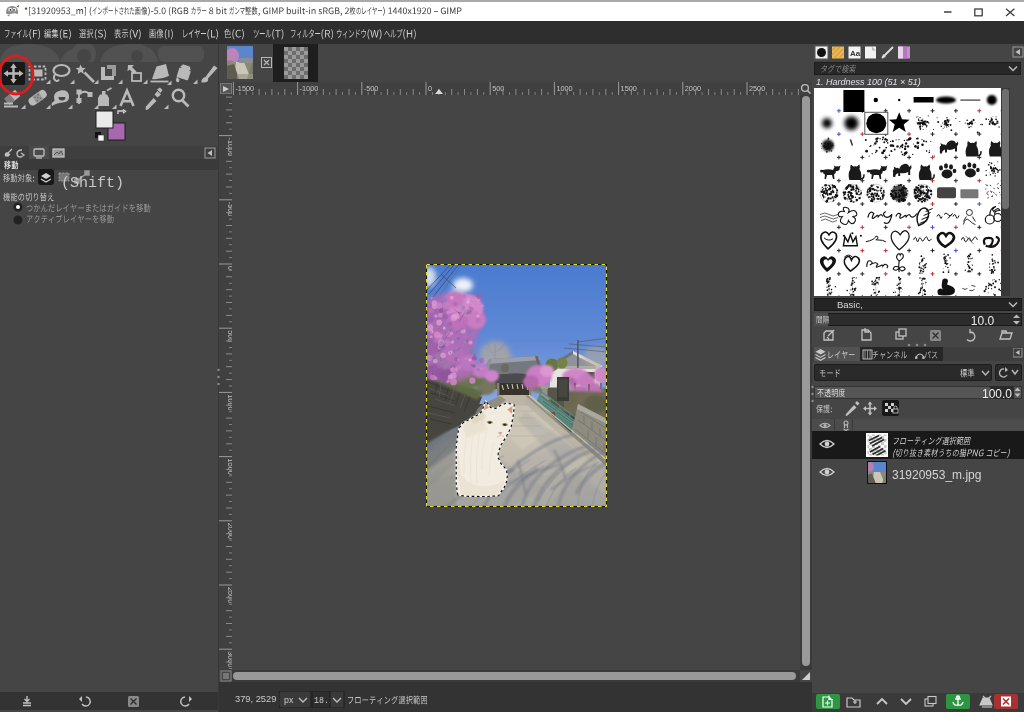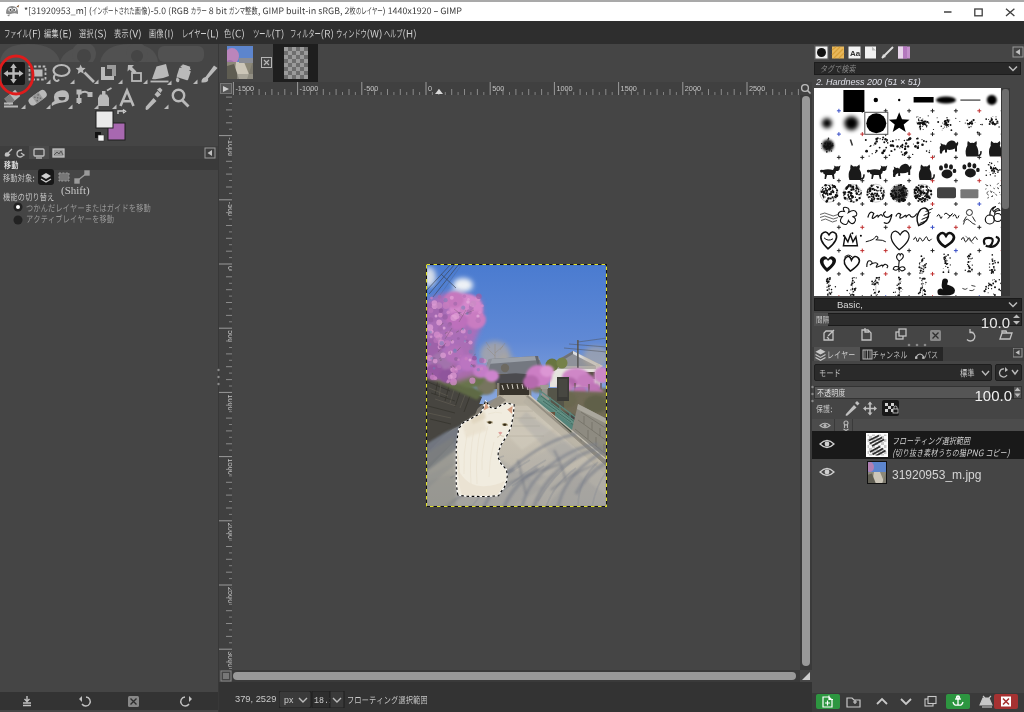--- a/index.html
+++ b/index.html
@@ -190,21 +190,21 @@
 <rect x="21" y="4" width="10" height="8" fill="#777" stroke="#999" stroke-dasharray="2 1.4"></rect>
 <g stroke="#9a9a9a" stroke-width="1.4">
       <path d="M39 12 L49 4"></path>
       <rect x="37" y="10" width="4" height="4" fill="#9a9a9a"></rect>
       <rect x="47" y="2" width="4" height="4" fill="#9a9a9a"></rect>
     </g>
 </svg>
 <svg style="position:absolute;left:3px;top:191px" width="54" height="13" viewBox="0 0 54 13">
     <path transform="translate(0,9.5)" d="M1.3 -7.8V-5.8H0.4V-5.1H1.2C1 -3.9 0.6 -2.4 0.2 -1.6C0.3 -1.5 0.4 -1.2 0.5 -1C0.8 -1.6 1.1 -2.6 1.3 -3.6V0.7H1.8V-3.9C2 -3.5 2.2 -2.9 2.3 -2.6L2.5 -3V-2.5H3C2.9 -1.4 2.7 -0.3 2.1 0.3C2.2 0.4 2.3 0.6 2.4 0.7C2.9 0.2 3.2 -0.5 3.4 -1.3C3.7 -1.1 4 -0.8 4.1 -0.5L4.4 -1C4.2 -1.3 3.8 -1.7 3.4 -1.9L3.5 -2.5H4.6C4.7 -1.8 4.8 -1.2 5 -0.7C4.6 -0.3 4.1 0 3.6 0.3C3.7 0.4 3.9 0.6 3.9 0.7C4.4 0.5 4.8 0.2 5.2 -0.2C5.4 0.4 5.8 0.8 6.2 0.8C6.7 0.8 6.9 0.4 6.9 -0.6C6.8 -0.7 6.7 -0.8 6.6 -0.9C6.5 -0.1 6.5 0.1 6.3 0.1C6 0.1 5.7 -0.1 5.5 -0.6C5.9 -1.1 6.2 -1.6 6.4 -2.1L5.9 -2.3C5.8 -1.9 5.6 -1.5 5.3 -1.2C5.2 -1.6 5.2 -2 5.1 -2.5H6.8V-3.1H6.3L6.4 -3.3C6.2 -3.5 5.9 -3.7 5.6 -3.9L5.4 -3.6C5.6 -3.5 5.8 -3.2 6 -3.1H5C4.9 -4.4 4.8 -6 4.8 -7.8H4.3C4.3 -6 4.4 -4.4 4.5 -3.1H2.5L2.5 -3.1C2.4 -3.4 1.9 -4.4 1.8 -4.7V-5.1H2.5V-5.8H1.8V-7.8ZM6.3 -6.8C6.1 -6.5 6 -6.1 5.8 -5.7C5.7 -5.8 5.6 -6 5.5 -6.1C5.7 -6.5 5.9 -7 6.1 -7.5L5.7 -7.7C5.6 -7.3 5.4 -6.8 5.2 -6.4L5 -6.6L4.8 -6.2C5.1 -5.9 5.4 -5.5 5.6 -5.2C5.4 -4.9 5.3 -4.7 5.2 -4.4L4.9 -4.4L5 -3.9L6.5 -4.1C6.5 -3.9 6.6 -3.8 6.6 -3.7L6.9 -3.9C6.9 -4.2 6.7 -4.8 6.5 -5.2L6.2 -5.1C6.2 -4.9 6.3 -4.7 6.4 -4.5L5.6 -4.5C6 -5.1 6.3 -5.9 6.6 -6.5ZM3.8 -6.8C3.7 -6.5 3.6 -6.1 3.4 -5.7C3.3 -5.8 3.2 -6 3.1 -6.1C3.3 -6.5 3.5 -7 3.7 -7.5L3.2 -7.7C3.1 -7.3 3 -6.8 2.8 -6.4L2.6 -6.6L2.4 -6.2C2.7 -5.9 3 -5.5 3.2 -5.2C3 -4.9 2.8 -4.6 2.7 -4.3L2.4 -4.3L2.5 -3.8L4 -3.9L4 -3.6L4.4 -3.8C4.3 -4.2 4.2 -4.7 4 -5.2L3.6 -5C3.7 -4.8 3.8 -4.6 3.8 -4.4L3.1 -4.4C3.5 -5 3.9 -5.8 4.2 -6.5Z M9.7 -6.9C9.9 -6.6 10.1 -6.3 10.2 -6L8.7 -5.9C9 -6.4 9.2 -7.1 9.4 -7.6L8.8 -7.8C8.7 -7.2 8.4 -6.5 8.2 -5.9L7.6 -5.8L7.7 -5.2C8.4 -5.2 9.5 -5.3 10.5 -5.4C10.5 -5.2 10.6 -5 10.6 -4.8L11.1 -5.1C11 -5.7 10.6 -6.5 10.2 -7.2ZM10.1 -3.9V-3.1H8.6V-3.9ZM8.1 -4.5V0.7H8.6V-1.2H10.1V-0.1C10.1 0 10.1 0.1 10 0.1C9.9 0.1 9.6 0.1 9.2 0.1C9.3 0.3 9.4 0.5 9.4 0.7C9.9 0.7 10.2 0.7 10.4 0.6C10.6 0.5 10.6 0.3 10.6 -0.1V-4.5ZM8.6 -2.6H10.1V-1.7H8.6ZM13.5 -7.1C13.1 -6.8 12.4 -6.5 11.8 -6.2V-7.8H11.3V-4.7C11.3 -3.9 11.5 -3.7 12.2 -3.7C12.3 -3.7 13.2 -3.7 13.4 -3.7C14 -3.7 14.1 -4 14.2 -5.2C14 -5.2 13.8 -5.3 13.7 -5.4C13.7 -4.5 13.6 -4.4 13.3 -4.4C13.1 -4.4 12.4 -4.4 12.2 -4.4C11.9 -4.4 11.8 -4.4 11.8 -4.7V-5.7C12.5 -5.9 13.3 -6.3 13.8 -6.6ZM13.6 -3C13.2 -2.6 12.5 -2.3 11.8 -2V-3.5H11.3V-0.3C11.3 0.5 11.5 0.7 12.2 0.7C12.3 0.7 13.3 0.7 13.5 0.7C14.1 0.7 14.2 0.3 14.3 -0.9C14.1 -1 13.9 -1.1 13.8 -1.2C13.8 -0.1 13.7 0 13.4 0C13.2 0 12.4 0 12.2 0C11.9 0 11.8 -0 11.8 -0.3V-1.4C12.5 -1.7 13.4 -2 13.9 -2.4Z M18.1 -6C18 -5.1 17.9 -4.2 17.7 -3.5C17.3 -1.9 17 -1.3 16.6 -1.3C16.3 -1.3 15.9 -1.8 15.9 -3C15.9 -4.2 16.7 -5.7 18.1 -6ZM18.7 -6C19.9 -5.8 20.6 -4.7 20.6 -3.3C20.6 -1.7 19.7 -0.8 18.8 -0.5C18.6 -0.5 18.4 -0.4 18.2 -0.4L18.5 0.3C20.2 0 21.2 -1.3 21.2 -3.3C21.2 -5.1 20.1 -6.7 18.5 -6.7C16.7 -6.7 15.3 -4.9 15.3 -2.9C15.3 -1.4 16 -0.4 16.6 -0.4C17.3 -0.4 17.8 -1.4 18.3 -3.3C18.5 -4.2 18.6 -5.1 18.7 -6Z M24.9 -7V-6.3H26.2C26.1 -3.6 26 -1.1 24.2 0.2C24.4 0.4 24.6 0.6 24.6 0.8C26.5 -0.7 26.7 -3.4 26.7 -6.3H28.2C28.1 -2.1 28 -0.5 27.8 -0.2C27.7 -0.1 27.7 -0 27.5 -0C27.4 -0 27 -0 26.6 -0.1C26.7 0.1 26.7 0.4 26.7 0.6C27.1 0.7 27.5 0.7 27.8 0.6C28 0.6 28.2 0.5 28.3 0.2C28.6 -0.2 28.7 -1.8 28.8 -6.6C28.8 -6.7 28.8 -7 28.8 -7ZM23.1 -7.6V-5.1L22.2 -4.8L22.3 -4.2L23.1 -4.4V-2.1C23.1 -1.3 23.3 -1 23.8 -1C23.9 -1 24.4 -1 24.6 -1C25 -1 25.2 -1.4 25.2 -2.7C25.1 -2.8 24.9 -2.9 24.7 -3C24.7 -1.9 24.7 -1.7 24.5 -1.7C24.4 -1.7 24 -1.7 23.9 -1.7C23.7 -1.7 23.6 -1.7 23.6 -2.1V-4.5L25.4 -5L25.3 -5.6L23.6 -5.2V-7.6Z M31.8 -7.3 31.2 -7.4C31.2 -7.1 31.2 -6.8 31.1 -6.6C31 -5.8 30.9 -4.4 30.9 -3.6C30.9 -3 30.9 -2.4 31 -2.1L31.5 -2.1C31.5 -2.6 31.5 -2.9 31.5 -3.3C31.6 -4.5 32.4 -6.2 33.3 -6.2C34.1 -6.2 34.5 -5.1 34.5 -3.7C34.5 -1.3 33.3 -0.5 31.7 -0.2L32 0.5C33.8 0 35.1 -1.1 35.1 -3.7C35.1 -5.6 34.4 -6.9 33.4 -6.9C32.5 -6.9 31.8 -5.7 31.5 -4.8C31.5 -5.4 31.7 -6.7 31.8 -7.3Z M38.6 -1.2H42V-0.2H38.6ZM38.6 -1.7V-2.6H42V-1.7ZM38.1 -3.2V0.7H38.6V0.4H42V0.7H42.6V-3.2ZM38.5 -7.8V-7H37.4V-6.4H38.5C38.5 -6.2 38.5 -5.9 38.4 -5.6H37.2V-5H38.3C38.1 -4.4 37.8 -3.8 37 -3.4C37.2 -3.2 37.3 -3 37.4 -2.9C38 -3.3 38.4 -3.9 38.7 -4.5C39 -4.1 39.4 -3.7 39.7 -3.4L40 -3.9C39.7 -4.2 39.2 -4.7 38.8 -5L38.8 -5H40.1V-5.6H39C39 -5.9 39 -6.2 39 -6.4H40V-7H39V-7.8ZM41.6 -7.8V-7H40.5V-6.4H41.6V-6.3C41.6 -6.1 41.6 -5.9 41.5 -5.6H40.4V-5H41.4C41.2 -4.5 40.8 -4.1 40.2 -3.7C40.3 -3.6 40.4 -3.4 40.5 -3.2C41.2 -3.7 41.6 -4.2 41.9 -4.8C42.2 -4 42.7 -3.3 43.3 -3C43.4 -3.1 43.5 -3.4 43.6 -3.5C43.1 -3.8 42.6 -4.4 42.3 -5H43.5V-5.6H42C42.1 -5.9 42.1 -6.1 42.1 -6.3V-6.4H43.2V-7H42.1V-7.8Z M46.3 -7.3 46.2 -6.7C47.1 -6.5 48.3 -6.2 49.1 -6.2L49.1 -6.8C48.5 -6.9 47.1 -7.1 46.3 -7.3ZM49.3 -4.7 48.9 -5.2C48.9 -5.1 48.7 -5.1 48.6 -5.1C48.1 -5 46.4 -4.8 46 -4.8C45.8 -4.8 45.5 -4.8 45.4 -4.9L45.4 -4C45.6 -4.1 45.8 -4.1 46 -4.1C46.4 -4.2 47.6 -4.3 48.2 -4.4C47.5 -3.4 45.6 -0.9 45.3 -0.5C45.1 -0.3 45 -0.2 44.9 -0.1L45.5 0.4C45.9 -0.3 46.6 -1.3 46.9 -1.7C47.1 -1.9 47.2 -2 47.4 -2C47.6 -2 47.8 -1.9 47.9 -1.5C47.9 -1.3 48 -0.7 48.1 -0.4C48.3 0.2 48.6 0.4 49.2 0.4C49.6 0.4 50.2 0.3 50.5 0.2L50.6 -0.6C50.2 -0.4 49.7 -0.4 49.2 -0.4C48.9 -0.4 48.7 -0.5 48.6 -0.9C48.5 -1.2 48.4 -1.6 48.4 -1.9C48.3 -2.3 48.1 -2.5 47.8 -2.6C47.7 -2.6 47.6 -2.6 47.5 -2.6C47.8 -3 48.6 -3.9 48.9 -4.3C49 -4.4 49.2 -4.6 49.3 -4.7Z" fill="#c8c8c8"></path>
   </svg>
-<div class="abs" style="left:61px;top:184px;color:#c8c8c8;font-size:11px;font-family:Liberation Serif, serif">(Shift)</div>
+<div class="abs" style="left:61px;top:175px;color:#c8c8c8;font-size:15px;font-family:Liberation Mono, monospace">(Shift)</div>
 <svg class="abs" style="left:12px;top:202px" width="14" height="26" viewBox="0 0 14 26">
 <circle cx="6" cy="5" r="4.5" fill="#222"></circle>
     <circle cx="6" cy="5" r="2" fill="#fff"></circle>
 <circle cx="6" cy="18" r="4.5" fill="#222"></circle>
 </svg>
 <svg style="position:absolute;left:26px;top:202px" width="127" height="13" viewBox="0 0 127 13">
     <path transform="translate(0,9.5)" d="M0.5 -4.9 0.8 -4C1.4 -4.3 3.2 -5.3 4.4 -5.3C5.3 -5.3 5.9 -4.6 5.9 -3.6C5.9 -1.7 4.2 -1 2.3 -0.9L2.6 -0.1C4.8 -0.3 6.5 -1.4 6.5 -3.6C6.5 -5.2 5.6 -6 4.4 -6C3.3 -6 1.9 -5.4 1.3 -5.1C1 -5 0.8 -4.9 0.5 -4.9Z M12.9 -6.3 12.4 -6C12.9 -5.2 13.5 -3.6 13.7 -2.6L14.3 -2.9C14 -3.8 13.4 -5.5 12.9 -6.3ZM7.9 -5.2 8 -4.4C8.1 -4.4 8.4 -4.5 8.6 -4.5L9.5 -4.7C9.3 -3.4 8.7 -1.3 8 -0L8.6 0.3C9.3 -1.3 9.8 -3.4 10.1 -4.7C10.4 -4.8 10.7 -4.8 10.9 -4.8C11.3 -4.8 11.6 -4.6 11.6 -3.8C11.6 -2.8 11.5 -1.6 11.3 -0.9C11.1 -0.5 10.9 -0.5 10.7 -0.5C10.5 -0.5 10.1 -0.5 9.8 -0.6L9.9 0.1C10.1 0.2 10.4 0.3 10.7 0.3C11.2 0.3 11.5 0.1 11.8 -0.5C12.1 -1.3 12.2 -2.8 12.2 -3.9C12.2 -5.1 11.7 -5.4 11 -5.4C10.8 -5.4 10.5 -5.4 10.2 -5.4L10.4 -6.7C10.4 -6.9 10.5 -7.1 10.5 -7.3L9.8 -7.3C9.8 -6.7 9.7 -6 9.6 -5.3C9.2 -5.3 8.8 -5.2 8.5 -5.2C8.3 -5.2 8.1 -5.2 7.9 -5.2Z M18.6 -6.9 18 -7.2C17.9 -7 17.8 -6.7 17.7 -6.5C17.3 -5.6 15.8 -1.8 15.2 0.1L15.9 0.4C15.9 -0.1 16.3 -1.2 16.5 -1.8C16.7 -2.5 17.3 -3.3 17.9 -3.3C18.2 -3.3 18.4 -3 18.4 -2.6C18.4 -2.1 18.4 -1.4 18.4 -0.8C18.4 -0.3 18.7 0.3 19.5 0.3C20.5 0.3 21.1 -0.7 21.5 -2.2L21 -2.7C20.8 -1.7 20.3 -0.4 19.5 -0.4C19.2 -0.4 19 -0.6 19 -1.1C18.9 -1.5 19 -2.3 18.9 -2.8C18.9 -3.5 18.6 -3.9 18.1 -3.9C17.8 -3.9 17.4 -3.8 17 -3.4C17.4 -4.3 18.1 -5.8 18.4 -6.4C18.5 -6.6 18.5 -6.8 18.6 -6.9Z M25.7 -4.4V-3.7C26.1 -3.7 26.6 -3.8 27 -3.8C27.4 -3.8 27.8 -3.7 28.2 -3.6L28.2 -4.4C27.8 -4.4 27.4 -4.4 27 -4.4C26.5 -4.4 26.1 -4.4 25.7 -4.4ZM25.8 -2.1 25.3 -2.2C25.2 -1.8 25.2 -1.4 25.2 -1.1C25.2 -0.1 25.8 0.3 26.9 0.3C27.4 0.3 27.9 0.3 28.3 0.2L28.3 -0.6C27.9 -0.5 27.4 -0.4 26.9 -0.4C25.9 -0.4 25.7 -0.8 25.7 -1.3C25.7 -1.5 25.8 -1.8 25.8 -2.1ZM27.4 -6.9 27.1 -6.7C27.3 -6.3 27.5 -5.8 27.6 -5.4L28 -5.6C27.9 -6 27.6 -6.6 27.4 -6.9ZM28.2 -7.3 27.9 -7.1C28.1 -6.7 28.3 -6.2 28.5 -5.8L28.8 -6C28.7 -6.4 28.4 -6.9 28.2 -7.3ZM23.4 -5.6C23.2 -5.6 22.9 -5.6 22.5 -5.7L22.6 -5C22.8 -5 23.1 -4.9 23.4 -4.9C23.6 -4.9 23.8 -4.9 24.1 -5C24 -4.6 23.9 -4.3 23.9 -4C23.6 -2.7 23.1 -0.8 22.7 0.2L23.3 0.5C23.7 -0.5 24.2 -2.5 24.4 -3.8C24.5 -4.2 24.6 -4.6 24.6 -5C25.1 -5.1 25.7 -5.2 26.1 -5.4V-6.1C25.7 -5.9 25.2 -5.8 24.8 -5.8L24.9 -6.4C24.9 -6.6 25 -7 25 -7.2L24.3 -7.3C24.3 -7.1 24.3 -6.8 24.3 -6.5C24.3 -6.3 24.2 -6 24.2 -5.7C23.9 -5.7 23.6 -5.6 23.4 -5.6Z M31 -0.3 31.4 0.2C31.5 0.1 31.6 0 31.7 0C33.5 -0.7 35 -1.8 35.9 -3.3L35.6 -4C34.7 -2.5 33 -1.2 31.6 -0.8C31.6 -1.3 31.6 -5.2 31.6 -6.1C31.6 -6.3 31.7 -6.7 31.7 -6.9H31C31 -6.7 31 -6.3 31 -6.1C31 -5.2 31 -1.3 31 -0.8C31 -0.6 31 -0.4 31 -0.3Z M37.4 -3.4 37.6 -2.6C38.6 -3 39.6 -3.6 40.4 -4.1V-0.7C40.4 -0.4 40.3 0.1 40.3 0.3H41C41 0.1 41 -0.4 41 -0.7V-4.6C41.7 -5.3 42.4 -6 42.9 -6.7L42.4 -7.3C41.9 -6.5 41.2 -5.7 40.5 -5.1C39.7 -4.4 38.6 -3.8 37.4 -3.4Z M50.6 -5.9 50.2 -6.2C50.2 -6.2 50 -6.1 49.9 -6.1C49.6 -6 48.1 -5.7 46.9 -5.3L46.6 -6.7C46.6 -7 46.5 -7.2 46.5 -7.4L45.8 -7.2C45.9 -7 46 -6.8 46 -6.5L46.3 -5.2L45.3 -4.9C45 -4.9 44.8 -4.9 44.5 -4.8L44.7 -4C44.9 -4.1 45.6 -4.3 46.5 -4.5L47.3 -0.4C47.4 -0.1 47.4 0.2 47.5 0.4L48.1 0.2C48.1 -0 48 -0.3 47.9 -0.5C47.8 -1 47.4 -3 47.1 -4.7L49.8 -5.4C49.5 -4.8 48.8 -3.6 48.2 -3L48.8 -2.7C49.4 -3.4 50.3 -4.9 50.6 -5.9Z M52.2 -4V-3.1C52.4 -3.1 52.8 -3.2 53.2 -3.2C53.7 -3.2 56.5 -3.2 57.1 -3.2C57.4 -3.2 57.7 -3.1 57.9 -3.1V-4C57.7 -4 57.4 -4 57.1 -4C56.5 -4 53.7 -4 53.2 -4C52.8 -4 52.4 -4 52.2 -4Z M62.4 -1.7 62.4 -1C62.4 -0.4 62 -0.2 61.6 -0.2C60.9 -0.2 60.6 -0.5 60.6 -1C60.6 -1.4 61 -1.7 61.7 -1.7C61.9 -1.7 62.1 -1.7 62.4 -1.7ZM60.1 -4.4 60.1 -3.7C60.6 -3.6 61.4 -3.6 61.9 -3.6H62.3L62.3 -2.3C62.1 -2.3 61.9 -2.4 61.7 -2.4C60.7 -2.4 60.1 -1.8 60.1 -0.9C60.1 -0 60.6 0.4 61.7 0.4C62.6 0.4 62.9 -0.2 62.9 -0.9L62.9 -1.5C63.6 -1.1 64.2 -0.5 64.6 -0L65 -0.7C64.6 -1.1 63.8 -1.8 62.9 -2.2L62.8 -3.6C63.5 -3.6 64.1 -3.7 64.8 -3.8L64.8 -4.5C64.2 -4.4 63.5 -4.3 62.8 -4.3V-4.4V-5.6C63.5 -5.6 64.2 -5.7 64.8 -5.8L64.8 -6.4C64.1 -6.3 63.5 -6.2 62.8 -6.2L62.8 -6.8C62.8 -7 62.9 -7.2 62.9 -7.4H62.3C62.3 -7.3 62.3 -7 62.3 -6.8V-6.2H62C61.5 -6.2 60.6 -6.3 60.1 -6.4L60.1 -5.7C60.6 -5.6 61.5 -5.5 62 -5.5H62.3V-4.4V-4.2H61.9C61.4 -4.2 60.6 -4.3 60.1 -4.4Z M70 -4.5V-3.8C70.4 -3.9 70.8 -3.9 71.3 -3.9C71.7 -3.9 72.1 -3.8 72.5 -3.8L72.5 -4.5C72.1 -4.5 71.7 -4.6 71.3 -4.6C70.8 -4.6 70.3 -4.5 70 -4.5ZM70.1 -2.2 69.6 -2.3C69.5 -1.9 69.5 -1.6 69.5 -1.2C69.5 -0.3 70.1 0.2 71.2 0.2C71.7 0.2 72.2 0.1 72.6 0L72.6 -0.7C72.2 -0.6 71.7 -0.5 71.2 -0.5C70.2 -0.5 70 -0.9 70 -1.4C70 -1.6 70.1 -1.9 70.1 -2.2ZM67.7 -5.8C67.4 -5.8 67.2 -5.8 66.8 -5.8L66.9 -5.1C67.1 -5.1 67.4 -5.1 67.7 -5.1C67.9 -5.1 68.1 -5.1 68.4 -5.1C68.3 -4.8 68.2 -4.4 68.2 -4.1C67.9 -2.8 67.4 -0.9 67 0.1L67.6 0.3C68 -0.7 68.5 -2.6 68.7 -3.9C68.8 -4.3 68.9 -4.8 68.9 -5.2C69.4 -5.2 70 -5.3 70.4 -5.5V-6.2C70 -6.1 69.5 -6 69.1 -5.9L69.2 -6.6C69.2 -6.8 69.3 -7.1 69.3 -7.3L68.6 -7.4C68.6 -7.2 68.6 -6.9 68.6 -6.6C68.6 -6.4 68.5 -6.1 68.5 -5.8C68.2 -5.8 67.9 -5.8 67.7 -5.8Z M75.3 -7.1 74.7 -7.2C74.7 -7 74.6 -6.7 74.6 -6.5C74.5 -5.7 74.3 -4 74.3 -2.6C74.3 -1.3 74.4 -0.3 74.6 0.3L75.1 0.3C75.1 0.2 75.1 0.1 75.1 -0C75 -0.1 75.1 -0.3 75.1 -0.4C75.2 -0.9 75.4 -1.9 75.6 -2.5L75.3 -2.8C75.2 -2.4 75 -1.9 74.9 -1.4C74.8 -1.9 74.8 -2.3 74.8 -2.7C74.8 -3.8 75 -5.6 75.2 -6.5C75.2 -6.6 75.3 -6.9 75.3 -7.1ZM78.3 -1.7 78.3 -1.4C78.3 -0.8 78.1 -0.4 77.5 -0.4C77 -0.4 76.7 -0.6 76.7 -1.1C76.7 -1.6 77 -1.9 77.6 -1.9C77.8 -1.9 78.1 -1.8 78.3 -1.7ZM78.8 -7.2H78.2C78.2 -7 78.2 -6.8 78.2 -6.6V-5.4L77.5 -5.4C77.1 -5.4 76.7 -5.4 76.3 -5.5V-4.8C76.7 -4.8 77.1 -4.7 77.5 -4.7L78.2 -4.8C78.2 -4 78.3 -3.1 78.3 -2.4C78.1 -2.4 77.9 -2.4 77.6 -2.4C76.7 -2.4 76.1 -1.8 76.1 -1C76.1 -0.2 76.7 0.3 77.6 0.3C78.6 0.3 78.9 -0.4 78.9 -1.2V-1.4C79.2 -1.1 79.6 -0.8 80 -0.3L80.3 -0.9C79.9 -1.4 79.4 -1.9 78.9 -2.1C78.8 -2.9 78.8 -3.9 78.8 -4.8C79.2 -4.8 79.6 -4.9 80 -5V-5.7C79.6 -5.6 79.2 -5.5 78.8 -5.5C78.8 -5.9 78.8 -6.4 78.8 -6.6C78.8 -6.8 78.8 -7 78.8 -7.2Z M86.2 -7.3 85.8 -7.1C86 -6.7 86.3 -6.2 86.4 -5.8L86.8 -6C86.6 -6.4 86.4 -7 86.2 -7.3ZM87 -7.7 86.6 -7.4C86.8 -7.1 87.1 -6.6 87.2 -6.2L87.6 -6.4C87.5 -6.7 87.2 -7.3 87 -7.7ZM86.8 -5.3 86.4 -5.5C86.3 -5.5 86.1 -5.5 85.9 -5.5H84.2C84.2 -5.8 84.3 -6.1 84.3 -6.5C84.3 -6.7 84.3 -7 84.3 -7.2H83.6C83.7 -7 83.7 -6.6 83.7 -6.4C83.7 -6.1 83.7 -5.8 83.7 -5.5H82.4C82.1 -5.5 81.8 -5.5 81.6 -5.5V-4.8C81.8 -4.8 82.1 -4.8 82.4 -4.8H83.6C83.4 -2.9 82.9 -1.7 82.2 -0.9C82 -0.6 81.7 -0.4 81.5 -0.2L82 0.4C83.2 -0.7 83.9 -2.1 84.2 -4.8H86.2C86.2 -3.8 86.1 -1.5 85.8 -0.8C85.7 -0.6 85.6 -0.5 85.4 -0.5C85.1 -0.5 84.7 -0.5 84.3 -0.6L84.4 0.2C84.8 0.2 85.2 0.2 85.6 0.2C86 0.2 86.2 0.1 86.3 -0.3C86.6 -1.2 86.7 -3.9 86.8 -4.8C86.8 -4.9 86.8 -5.1 86.8 -5.3Z M88.8 -3.4 89.1 -2.6C90.1 -3 91 -3.6 91.8 -4.1V-0.7C91.8 -0.4 91.8 0.1 91.8 0.3H92.5C92.4 0.1 92.4 -0.4 92.4 -0.7V-4.6C93.1 -5.3 93.8 -6 94.3 -6.7L93.9 -7.3C93.4 -6.5 92.7 -5.7 91.9 -5.1C91.1 -4.4 90 -3.8 88.8 -3.4Z M100.2 -6.7 99.8 -6.5C100.1 -6 100.3 -5.5 100.5 -5L100.9 -5.3C100.7 -5.7 100.4 -6.4 100.2 -6.7ZM101.1 -7.2 100.7 -6.9C100.9 -6.5 101.2 -6 101.3 -5.5L101.7 -5.8C101.6 -6.2 101.3 -6.8 101.1 -7.2ZM97.7 -0.7C97.7 -0.4 97.7 0.1 97.7 0.4H98.3C98.3 0.1 98.3 -0.4 98.3 -0.7V-3.8C99.1 -3.4 100.3 -2.8 101.1 -2.3L101.4 -3.1C100.6 -3.6 99.2 -4.2 98.3 -4.6V-6.1C98.3 -6.4 98.3 -6.8 98.3 -7.1H97.6C97.7 -6.8 97.7 -6.4 97.7 -6.1C97.7 -5.3 97.7 -1.2 97.7 -0.7Z M109.2 -4.1 108.9 -4.8C108.7 -4.7 108.6 -4.6 108.4 -4.4C108 -4.2 107.5 -4 107 -3.7C106.9 -4.2 106.6 -4.5 106.1 -4.5C105.8 -4.5 105.4 -4.4 105.1 -4.2C105.3 -4.6 105.6 -5.1 105.7 -5.6C106.5 -5.7 107.4 -5.7 108.1 -5.9L108.1 -6.6C107.5 -6.4 106.7 -6.3 105.9 -6.3C106.1 -6.7 106.1 -7.1 106.2 -7.4L105.6 -7.4C105.6 -7.1 105.5 -6.7 105.4 -6.3L104.9 -6.2C104.6 -6.2 104.1 -6.3 103.7 -6.4V-5.7C104.1 -5.6 104.6 -5.6 104.9 -5.6H105.2C104.9 -4.8 104.4 -3.9 103.5 -2.8L104 -2.3C104.3 -2.7 104.5 -3 104.7 -3.3C105 -3.6 105.5 -3.9 105.9 -3.9C106.2 -3.9 106.5 -3.8 106.6 -3.4C105.7 -2.8 104.9 -2.1 104.9 -1C104.9 0.1 105.7 0.4 106.7 0.4C107.3 0.4 108.1 0.3 108.7 0.3L108.7 -0.5C108.1 -0.4 107.3 -0.3 106.7 -0.3C106 -0.3 105.4 -0.4 105.4 -1.1C105.4 -1.7 105.9 -2.2 106.6 -2.7C106.6 -2.2 106.6 -1.6 106.6 -1.2H107.1L107.1 -3C107.6 -3.3 108.1 -3.6 108.5 -3.8C108.7 -3.9 109 -4 109.2 -4.1Z M114.6 -6.4H116C115.8 -5.9 115.5 -5.5 115.2 -5.2C115 -5.4 114.6 -5.8 114.3 -6.1ZM114.8 -7.8C114.5 -7.1 113.9 -6.3 113 -5.7C113.1 -5.6 113.2 -5.3 113.3 -5.2C113.5 -5.4 113.7 -5.5 113.9 -5.7C114.3 -5.4 114.6 -5.1 114.9 -4.8C114.3 -4.3 113.7 -4 113.1 -3.8C113.2 -3.7 113.3 -3.4 113.4 -3.2C114.8 -3.8 116.2 -4.9 116.7 -6.8L116.4 -7L116.3 -7H115C115.1 -7.2 115.2 -7.4 115.3 -7.7ZM114.9 -2.8H116.4C116.2 -2.3 115.9 -1.8 115.5 -1.4C115.3 -1.7 114.9 -2.1 114.5 -2.4C114.7 -2.5 114.8 -2.7 114.9 -2.8ZM115.2 -4.3C114.8 -3.5 114.1 -2.6 113.1 -1.9C113.2 -1.8 113.3 -1.6 113.4 -1.4C113.7 -1.6 113.9 -1.8 114.1 -2C114.5 -1.7 114.9 -1.3 115.1 -1C114.5 -0.4 113.7 -0 112.9 0.1C113 0.3 113.2 0.6 113.2 0.7C115 0.2 116.5 -0.9 117.1 -3.3L116.8 -3.5L116.6 -3.4H115.3C115.5 -3.7 115.6 -3.9 115.7 -4.2ZM112.8 -7.7C112.3 -7.4 111.3 -7.1 110.5 -6.9C110.6 -6.8 110.6 -6.5 110.7 -6.4C111 -6.4 111.4 -6.5 111.7 -6.6V-5.2H110.6V-4.5H111.7C111.4 -3.5 110.9 -2.3 110.4 -1.6C110.5 -1.4 110.6 -1.2 110.7 -1C111 -1.5 111.4 -2.5 111.7 -3.4V0.7H112.3V-3.3C112.5 -2.9 112.8 -2.4 112.9 -2.1L113.2 -2.7C113.1 -2.9 112.5 -3.7 112.3 -4V-4.5H113.1V-5.2H112.3V-6.8C112.6 -6.9 112.9 -7 113.2 -7.1Z M122.2 -7.7C122.2 -7 122.2 -6.3 122.2 -5.6H121.4V-5H122.2C122.1 -3.2 122 -1.7 121.3 -0.6V-0.7L119.9 -0.5V-1.2H121.3V-1.7H119.9V-2.3H121.3V-5.1H119.9V-5.7H121.4V-6.2H119.9V-6.9C120.4 -7 120.9 -7.1 121.3 -7.2L121 -7.7C120.3 -7.5 119 -7.3 117.9 -7.3C118 -7.1 118 -6.9 118.1 -6.7C118.5 -6.8 118.9 -6.8 119.4 -6.8V-6.2H117.9V-5.7H119.4V-5.1H118.1V-2.3H119.4V-1.7H118V-1.2H119.4V-0.4L117.9 -0.2L117.9 0.4C118.7 0.3 119.9 0.1 120.9 -0C120.9 0.1 120.7 0.2 120.6 0.3C120.8 0.4 121 0.6 121 0.8C122.3 -0.4 122.6 -2.5 122.7 -5H123.7C123.7 -1.6 123.6 -0.4 123.4 -0.1C123.4 0 123.3 0.1 123.2 0.1C123 0.1 122.7 0.1 122.4 0C122.4 0.2 122.5 0.5 122.5 0.7C122.9 0.7 123.2 0.7 123.4 0.7C123.6 0.7 123.8 0.6 123.9 0.3C124.1 -0.1 124.2 -1.4 124.3 -5.3C124.3 -5.4 124.3 -5.6 124.3 -5.6H122.7C122.8 -6.3 122.8 -7 122.8 -7.7ZM118.5 -3.5H119.4V-2.8H118.5ZM119.9 -3.5H120.8V-2.8H119.9ZM118.5 -4.6H119.4V-3.9H118.5ZM119.9 -4.6H120.8V-3.9H119.9Z" fill="#9a9a9a"></path>
   </svg>
 <svg style="position:absolute;left:26px;top:213px" width="91" height="13" viewBox="0 0 91 13">
     <path transform="translate(0,9.5)" d="M6.7 -6.3 6.3 -6.7C6.2 -6.7 6 -6.7 5.8 -6.7C5.4 -6.7 2 -6.7 1.7 -6.7C1.4 -6.7 1.1 -6.7 0.9 -6.8V-5.9C1.2 -5.9 1.4 -6 1.7 -6C2 -6 5.3 -6 5.8 -6C5.5 -5.4 4.9 -4.4 4.2 -3.9L4.7 -3.4C5.5 -4.1 6.2 -5.3 6.5 -6C6.5 -6.1 6.6 -6.2 6.7 -6.3ZM3.8 -5.1H3.2C3.2 -4.8 3.2 -4.6 3.2 -4.4C3.2 -2.8 3 -1.5 1.9 -0.6C1.7 -0.4 1.5 -0.3 1.3 -0.2L1.8 0.3C3.6 -0.8 3.8 -2.5 3.8 -5.1Z M11.2 -7.2 10.5 -7.5C10.5 -7.3 10.4 -6.9 10.3 -6.8C10 -5.9 9.3 -4.6 8.1 -3.6L8.6 -3.1C9.3 -3.8 9.9 -4.7 10.4 -5.4H12.8C12.6 -4.6 12.2 -3.4 11.6 -2.5C11 -1.5 10.1 -0.7 8.8 -0.2L9.3 0.4C10.6 -0.2 11.5 -1.1 12.2 -2.1C12.8 -3.1 13.2 -4.4 13.4 -5.3C13.5 -5.5 13.5 -5.7 13.6 -5.8L13.1 -6.2C13 -6.1 12.8 -6.1 12.6 -6.1H10.7L10.9 -6.5C10.9 -6.7 11.1 -7 11.2 -7.2Z M16.2 -6.9V-6.1C16.4 -6.1 16.6 -6.1 16.9 -6.1C17.3 -6.1 19.4 -6.1 19.8 -6.1C20 -6.1 20.2 -6.1 20.4 -6.1V-6.9C20.2 -6.8 20 -6.8 19.8 -6.8C19.4 -6.8 17.3 -6.8 16.9 -6.8C16.6 -6.8 16.4 -6.9 16.2 -6.9ZM15.4 -4.5V-3.8C15.6 -3.8 15.8 -3.8 16 -3.8H18.1C18.1 -2.9 18 -2.1 17.7 -1.5C17.5 -0.9 16.9 -0.4 16.4 -0.1L16.9 0.4C17.5 0 18.1 -0.6 18.3 -1.3C18.6 -1.9 18.7 -2.8 18.7 -3.8H20.7C20.9 -3.8 21.1 -3.8 21.2 -3.8V-4.5C21.1 -4.5 20.8 -4.5 20.7 -4.5C20.3 -4.5 16.4 -4.5 16 -4.5C15.8 -4.5 15.6 -4.5 15.4 -4.5Z M22.9 -2.4 23.2 -1.7C24 -2 24.8 -2.5 25.4 -2.9V-0.1C25.4 0.2 25.4 0.6 25.4 0.7H26.1C26 0.6 26 0.2 26 -0.1V-3.4C26.7 -4 27.3 -4.6 27.6 -5.1L27.2 -5.7C26.8 -5.1 26.2 -4.3 25.5 -3.8C24.9 -3.3 23.9 -2.7 22.9 -2.4Z M35.7 -8 35.3 -7.8C35.5 -7.4 35.8 -6.9 35.9 -6.5L36.3 -6.7C36.2 -7.1 35.9 -7.7 35.7 -8ZM35.4 -6.1 35.1 -6.3 35.4 -6.5C35.2 -6.9 35 -7.4 34.8 -7.7L34.4 -7.5C34.6 -7.2 34.8 -6.8 34.9 -6.4C34.8 -6.4 34.7 -6.4 34.6 -6.4C34.3 -6.4 31.4 -6.4 31 -6.4C30.8 -6.4 30.5 -6.4 30.3 -6.4V-5.6C30.5 -5.6 30.7 -5.6 31 -5.6C31.4 -5.6 34.3 -5.6 34.7 -5.6C34.6 -4.7 34.3 -3.5 33.8 -2.6C33.2 -1.6 32.4 -0.8 31 -0.4L31.5 0.3C32.8 -0.2 33.6 -1.1 34.3 -2.2C34.8 -3.1 35.2 -4.6 35.3 -5.6C35.4 -5.8 35.4 -5.9 35.4 -6.1Z M38.3 -0.3 38.7 0.2C38.9 0.1 39 0 39 0C40.8 -0.7 42.3 -1.8 43.2 -3.3L42.9 -4C42 -2.5 40.4 -1.2 39 -0.8C39 -1.3 39 -5.2 39 -6.1C39 -6.3 39 -6.7 39 -6.9H38.3C38.4 -6.7 38.4 -6.3 38.4 -6.1C38.4 -5.2 38.4 -1.3 38.4 -0.8C38.4 -0.6 38.4 -0.4 38.3 -0.3Z M44.7 -3.4 45 -2.6C46 -3 47 -3.6 47.7 -4.1V-0.7C47.7 -0.4 47.7 0.1 47.7 0.3H48.4C48.3 0.1 48.3 -0.4 48.3 -0.7V-4.6C49.1 -5.3 49.7 -6 50.3 -6.7L49.8 -7.3C49.3 -6.5 48.6 -5.7 47.8 -5.1C47 -4.4 45.9 -3.8 44.7 -3.4Z M58 -5.9 57.6 -6.2C57.5 -6.2 57.4 -6.1 57.3 -6.1C57 -6 55.5 -5.7 54.3 -5.3L54 -6.7C53.9 -7 53.9 -7.2 53.8 -7.4L53.2 -7.2C53.3 -7 53.3 -6.8 53.4 -6.5L53.7 -5.2L52.6 -4.9C52.3 -4.9 52.1 -4.9 51.9 -4.8L52 -4C52.3 -4.1 53 -4.3 53.8 -4.5L54.7 -0.4C54.7 -0.1 54.8 0.2 54.8 0.4L55.5 0.2C55.4 -0 55.3 -0.3 55.3 -0.5C55.2 -1 54.8 -3 54.4 -4.7L57.1 -5.4C56.9 -4.8 56.2 -3.6 55.6 -3L56.2 -2.7C56.8 -3.4 57.7 -4.9 58 -5.9Z M59.5 -4V-3.1C59.7 -3.1 60.1 -3.2 60.5 -3.2C61 -3.2 63.9 -3.2 64.4 -3.2C64.8 -3.2 65.1 -3.1 65.2 -3.1V-4C65 -4 64.8 -4 64.4 -4C63.9 -4 61 -4 60.5 -4C60.1 -4 59.7 -4 59.5 -4Z M72.4 -4.1 72.2 -4.8C72 -4.7 71.8 -4.6 71.6 -4.4C71.2 -4.2 70.8 -4 70.3 -3.7C70.2 -4.2 69.8 -4.5 69.4 -4.5C69.1 -4.5 68.6 -4.4 68.4 -4.2C68.6 -4.6 68.8 -5.1 69 -5.6C69.8 -5.7 70.7 -5.7 71.4 -5.9L71.4 -6.6C70.7 -6.4 69.9 -6.3 69.2 -6.3C69.3 -6.7 69.4 -7.1 69.4 -7.4L68.8 -7.4C68.8 -7.1 68.8 -6.7 68.7 -6.3L68.2 -6.2C67.8 -6.2 67.3 -6.3 67 -6.4V-5.7C67.4 -5.6 67.8 -5.6 68.1 -5.6H68.5C68.2 -4.8 67.7 -3.9 66.8 -2.8L67.3 -2.3C67.5 -2.7 67.7 -3 67.9 -3.3C68.3 -3.6 68.7 -3.9 69.2 -3.9C69.5 -3.9 69.8 -3.8 69.8 -3.4C69 -2.8 68.1 -2.1 68.1 -1C68.1 0.1 69 0.4 70 0.4C70.6 0.4 71.4 0.3 71.9 0.3L72 -0.5C71.3 -0.4 70.6 -0.3 70 -0.3C69.3 -0.3 68.7 -0.4 68.7 -1.1C68.7 -1.7 69.2 -2.2 69.8 -2.7C69.8 -2.2 69.8 -1.6 69.8 -1.2H70.4L70.3 -3C70.9 -3.3 71.4 -3.6 71.8 -3.8C72 -3.9 72.3 -4 72.4 -4.1Z M77.8 -6.4H79.3C79.1 -5.9 78.8 -5.5 78.5 -5.2C78.3 -5.4 77.9 -5.8 77.6 -6.1ZM78.1 -7.8C77.8 -7.1 77.1 -6.3 76.2 -5.7C76.3 -5.6 76.5 -5.3 76.6 -5.2C76.8 -5.4 77 -5.5 77.2 -5.7C77.5 -5.4 77.9 -5.1 78.1 -4.8C77.6 -4.3 77 -4 76.4 -3.8C76.5 -3.7 76.6 -3.4 76.6 -3.2C78.1 -3.8 79.4 -4.9 80 -6.8L79.6 -7L79.5 -7H78.2C78.4 -7.2 78.5 -7.4 78.6 -7.7ZM78.2 -2.8H79.7C79.5 -2.3 79.2 -1.8 78.8 -1.4C78.5 -1.7 78.1 -2.1 77.8 -2.4C77.9 -2.5 78.1 -2.7 78.2 -2.8ZM78.5 -4.3C78.1 -3.5 77.4 -2.6 76.3 -1.9C76.4 -1.8 76.6 -1.6 76.7 -1.4C76.9 -1.6 77.2 -1.8 77.4 -2C77.7 -1.7 78.1 -1.3 78.4 -1C77.8 -0.4 77 -0 76.2 0.1C76.3 0.3 76.4 0.6 76.5 0.7C78.2 0.2 79.8 -0.9 80.4 -3.3L80 -3.5L79.9 -3.4H78.6C78.7 -3.7 78.9 -3.9 79 -4.2ZM76.1 -7.7C75.5 -7.4 74.6 -7.1 73.8 -6.9C73.8 -6.8 73.9 -6.5 73.9 -6.4C74.3 -6.4 74.6 -6.5 75 -6.6V-5.2H73.8V-4.5H74.9C74.6 -3.5 74.1 -2.3 73.7 -1.6C73.8 -1.4 73.9 -1.2 73.9 -1C74.3 -1.5 74.7 -2.5 75 -3.4V0.7H75.5V-3.3C75.8 -2.9 76 -2.4 76.2 -2.1L76.5 -2.7C76.3 -2.9 75.7 -3.7 75.5 -4V-4.5H76.4V-5.2H75.5V-6.8C75.9 -6.9 76.2 -7 76.4 -7.1Z M85.5 -7.7C85.5 -7 85.5 -6.3 85.5 -5.6H84.6V-5H85.5C85.4 -3.2 85.2 -1.7 84.6 -0.6V-0.7L83.2 -0.5V-1.2H84.6V-1.7H83.2V-2.3H84.6V-5.1H83.2V-5.7H84.7V-6.2H83.2V-6.9C83.7 -7 84.2 -7.1 84.6 -7.2L84.3 -7.7C83.6 -7.5 82.3 -7.3 81.2 -7.3C81.2 -7.1 81.3 -6.9 81.3 -6.7C81.7 -6.8 82.2 -6.8 82.7 -6.8V-6.2H81.1V-5.7H82.7V-5.1H81.3V-2.3H82.7V-1.7H81.3V-1.2H82.7V-0.4L81.1 -0.2L81.2 0.4C82 0.3 83.1 0.1 84.2 -0C84.1 0.1 84 0.2 83.9 0.3C84 0.4 84.2 0.6 84.3 0.8C85.6 -0.4 85.9 -2.5 86 -5H87C86.9 -1.6 86.9 -0.4 86.7 -0.1C86.6 0 86.5 0.1 86.4 0.1C86.3 0.1 86 0.1 85.6 0C85.7 0.2 85.8 0.5 85.8 0.7C86.1 0.7 86.5 0.7 86.7 0.7C86.9 0.7 87 0.6 87.1 0.3C87.4 -0.1 87.5 -1.4 87.5 -5.3C87.5 -5.4 87.5 -5.6 87.5 -5.6H86C86 -6.3 86 -7 86 -7.7ZM81.8 -3.5H82.7V-2.8H81.8ZM83.2 -3.5H84.1V-2.8H83.2ZM81.8 -4.6H82.7V-3.9H81.8ZM83.2 -4.6H84.1V-3.9H83.2Z" fill="#999999"></path>
@@ -870,21 +870,21 @@
       <path d="M7 2 v6 l-4.5 -3 z" fill="#c0c0c0"></path>
     </g>
 </svg>
 <div class="abs" style="left:814px;top:62px;width:207px;height:13px;background:#282828;border:1px solid #1d1d1d"></div>
 <svg style="position:absolute;left:820px;top:63px" width="38" height="13" viewBox="0 0 38 13">
     <path transform="translate(0,9.2)" d="M5.1 -7.1 4.5 -7.3C4.4 -7.1 4.2 -6.8 4.1 -6.6C3.7 -5.8 2.7 -4.4 1.3 -3.5L1.7 -3C2.6 -3.7 3.4 -4.6 4 -5.4H6.3C6 -4.7 5.5 -3.7 4.9 -2.9C4.5 -3.3 4.1 -3.8 3.7 -4.1L3.2 -3.6C3.6 -3.3 4 -2.8 4.4 -2.3C3.6 -1.5 2.6 -0.6 1.3 -0.2L1.7 0.4C3 -0.2 4 -1 4.8 -1.9C5 -1.6 5.2 -1.3 5.4 -1.1L5.9 -1.7C5.7 -1.9 5.5 -2.2 5.3 -2.5C6 -3.4 6.6 -4.5 6.9 -5.3C7 -5.4 7.1 -5.6 7.2 -5.8L6.8 -6.1C6.6 -6.1 6.5 -6 6.3 -6H4.4L4.6 -6.4C4.7 -6.5 4.9 -6.8 5.1 -7.1Z M13.8 -7.2 13.4 -7C13.5 -6.7 13.6 -6.1 13.7 -5.8L14.1 -6C14.1 -6.3 13.9 -6.9 13.8 -7.2ZM14.6 -7.6 14.2 -7.4C14.4 -7 14.5 -6.5 14.6 -6.1L15 -6.3C14.9 -6.7 14.7 -7.2 14.6 -7.6ZM11.9 -6.8 11.3 -7C11.2 -6.8 11 -6.5 10.9 -6.3C10.5 -5.5 9.5 -4.2 8.1 -3.3L8.5 -2.8C9.4 -3.5 10.2 -4.3 10.7 -5H13.1C12.8 -4.2 12.1 -3.1 11.4 -2.2C10.6 -1.3 9.6 -0.5 8.2 0L8.6 0.6C10 -0 11 -0.8 11.8 -1.8C12.6 -2.8 13.3 -4 13.7 -4.9C13.7 -5.1 13.8 -5.3 13.9 -5.4L13.5 -5.8C13.4 -5.7 13.2 -5.7 13.1 -5.7H11.2L11.4 -6.1C11.5 -6.2 11.7 -6.5 11.9 -6.8Z M15.9 -5.9 15.8 -5.1C16.6 -5.3 18.4 -5.6 19.2 -5.7C18.4 -5.2 17.6 -4 17.3 -2.6C16.9 -0.6 18.2 0.3 19.5 0.3L19.8 -0.4C18.7 -0.5 17.5 -1 17.9 -2.8C18.1 -3.9 19 -5.2 20 -5.6C20.4 -5.8 21 -5.8 21.4 -5.8L21.5 -6.5C21.1 -6.5 20.4 -6.4 19.6 -6.3C18.3 -6.2 17 -6 16.5 -6C16.4 -5.9 16.2 -5.9 15.9 -5.9ZM20.2 -4.7 19.8 -4.5C19.9 -4.1 20 -3.6 20.1 -3.2L20.5 -3.4C20.5 -3.8 20.3 -4.4 20.2 -4.7ZM21 -5 20.6 -4.8C20.8 -4.5 20.9 -4 21 -3.6L21.4 -3.8C21.3 -4.2 21.1 -4.8 21 -5Z M24.9 -4 24.5 -1.7H25.9C25.5 -1 24.9 -0.3 23.6 0.3C23.7 0.4 23.8 0.6 23.8 0.8C25.1 0.3 25.8 -0.5 26.2 -1.3C26.4 -0.2 26.9 0.4 27.6 0.8C27.7 0.6 27.9 0.3 28 0.2C27.3 -0.2 26.8 -0.6 26.6 -1.7H28L28.5 -4H26.9L27.1 -4.9H28.2L28.3 -5.3C28.4 -5.1 28.6 -5 28.8 -4.8C28.9 -5 29 -5.3 29.2 -5.4C28.5 -5.8 27.9 -6.7 27.6 -7.5H27.1C26.6 -6.8 25.8 -6 25 -5.5L25 -5.6H24.2L24.6 -7.6H24.1L23.8 -5.6H22.8L22.7 -5H23.6C23.1 -3.8 22.4 -2.3 21.8 -1.6C21.9 -1.4 22 -1.2 22 -1C22.4 -1.6 22.9 -2.5 23.3 -3.5L22.5 0.7H23L23.8 -3.5C24 -3.1 24.1 -2.5 24.1 -2.2L24.5 -2.8C24.5 -3 24.1 -4 24 -4.3L24.1 -5H24.9L24.9 -5.1L24.9 -4.8C25.2 -4.9 25.4 -5.1 25.6 -5.3L25.5 -4.9H26.6L26.4 -4ZM27.2 -6.9C27.4 -6.4 27.8 -5.9 28.1 -5.4H25.8C26.4 -5.9 26.9 -6.4 27.2 -6.9ZM25.3 -3.5H26.3L26.2 -2.7C26.1 -2.6 26.1 -2.4 26.1 -2.2H25ZM26.8 -3.5H27.9L27.6 -2.2H26.5C26.6 -2.4 26.6 -2.5 26.6 -2.7Z M33 -0.9C33.5 -0.5 34.1 0.2 34.4 0.6L34.9 0.2C34.6 -0.3 34 -0.9 33.5 -1.2ZM30.7 -1.2C30.2 -0.7 29.4 -0.2 28.7 0.2C28.8 0.3 29 0.5 29 0.6C29.7 0.2 30.5 -0.4 31.1 -1ZM30 -5.3 29.6 -3.6H30.1L30.4 -4.7H32.2C31.9 -4.4 31.4 -4 31.1 -3.7L30.7 -3.9L30.3 -3.5C30.7 -3.2 31.2 -2.8 31.4 -2.4L30.9 -2.1L29.3 -2L29.2 -1.4L31.9 -1.5L31.5 0.7H32L32.4 -1.5L34.4 -1.6C34.6 -1.4 34.7 -1.3 34.8 -1.1L35.2 -1.5C34.9 -2 34.3 -2.7 33.8 -3.2L33.3 -2.8C33.6 -2.6 33.8 -2.4 34 -2.1L31.7 -2.1C32.5 -2.6 33.4 -3.3 34.1 -4L33.7 -4.3C33.2 -3.8 32.6 -3.3 31.9 -2.8C31.8 -3 31.6 -3.2 31.4 -3.4C31.8 -3.7 32.3 -4.2 32.7 -4.6L32.5 -4.7H35.3L35.1 -3.6H35.6L35.9 -5.3H33.2L33.3 -6.2H36L36.1 -6.8H33.5L33.6 -7.6H33.1L32.9 -6.8H30.3L30.2 -6.2H32.8L32.6 -5.3Z" fill="#8a8a8a"></path>
   </svg>
 <svg class="abs" style="left:1008px;top:65px" width="10" height="8" viewBox="0 0 10 8">
     <path d="M1 1.5 l4 4 4 -4" stroke="#bbb" stroke-width="1.5" fill="none"></path>
   </svg>
-<div class="abs" style="left:816px;top:77px;width:200px;height:10px;color:#dfe0e8;font-size:9px;font-style:italic;font-family:'Liberation Sans'">2. Hardness 200 (51 × 51)</div>
+<div class="abs" style="left:816px;top:77px;width:200px;height:10px;color:#dfe0e8;font-size:9px;font-style:italic;font-family:'Liberation Sans'">1. Hardness 100 (51 × 51)</div>
 <svg class="abs" style="left:814px;top:88px" width="187" height="208" viewBox="0 0 187 208">
     <rect width="187" height="208" fill="#ffffff"></rect>
     <defs>
       <filter id="bb" x="-60%" y="-60%" width="220%" height="220%">
         <feGaussianBlur stdDeviation="2.2"></feGaussianBlur>
       </filter>
       <filter id="bs" x="-60%" y="-60%" width="220%" height="220%">
         <feGaussianBlur stdDeviation="1"></feGaussianBlur>
       </filter>
       <g id="catarch">
@@ -2099,21 +2099,21 @@
 <div class="abs" style="left:814px;top:298px;width:208px;height:13px;background:#242424;border:1px solid #1a1a1a"></div>
 <div class="abs" style="left:837px;top:299px;color:#d8d8d8;font-size:9.5px;font-family:'Liberation Sans'">Basic,</div>
 <svg class="abs" style="left:1008px;top:301px" width="10" height="8" viewBox="0 0 10 8">
     <path d="M1 1.5 l4 4 4 -4" stroke="#bbb" stroke-width="1.5" fill="none"></path>
   </svg>
 <div class="abs" style="left:814px;top:313px;width:208px;height:13px;background:#2c2c2c;border:1px solid #1a1a1a"></div>
 <div class="abs" style="left:814px;top:313px;width:14px;height:13px;background:#4f4f4f"></div>
 <svg style="position:absolute;left:816px;top:314px" width="16" height="12" viewBox="0 0 16 12">
     <path transform="translate(0,8.7)" d="M4 -1.4V-0.6H2.5V-1.4ZM4 -1.9H2.5V-2.7H4ZM2 -3.2V0.3H2.5V-0.1H4.5V-3.2ZM2.5 -5.1V-4.3H1.1V-5.1ZM2.5 -5.6H1.1V-6.3H2.5ZM5.5 -5.1V-4.3H4V-5.1ZM5.5 -5.6H4V-6.3H5.5ZM5.7 -6.8H3.6V-3.8H5.5V-0.2C5.5 -0 5.5 0 5.3 0C5.2 0 4.8 0 4.4 0C4.5 0.2 4.6 0.5 4.6 0.7C5.1 0.7 5.5 0.7 5.7 0.6C5.9 0.5 6 0.2 6 -0.2V-6.8ZM0.6 -6.8V0.7H1.1V-3.9H3V-6.8Z M10.1 -5.2H12V-4.3H10.1ZM9.6 -5.7V-3.9H12.5V-5.7ZM9.2 -6.7V-6.1H12.9V-6.7ZM10 -1.3V-0.9H10.8V0.5H11.2V-0.9H12V-1.3ZM12.4 -2.9V-2.2L12.4 -2.2C12.3 -2.1 12.3 -2.1 12.2 -2.1C12.1 -2.1 11.8 -2.1 11.7 -2.1C11.6 -2.1 11.5 -2.2 11.5 -2.3V-2.9ZM9.2 -3.4V0.7H9.6V-2.9H10.4C10.3 -2.3 10.2 -2 9.7 -1.8C9.7 -1.8 9.8 -1.6 9.9 -1.5C10.5 -1.7 10.7 -2.2 10.8 -2.9H11.2V-2.3C11.2 -1.8 11.3 -1.7 11.7 -1.7C11.8 -1.7 12.2 -1.7 12.3 -1.7L12.4 -1.7V0C12.4 0.1 12.3 0.1 12.3 0.1C12.2 0.1 12 0.1 11.7 0.1C11.8 0.3 11.8 0.5 11.9 0.7C12.2 0.7 12.5 0.7 12.6 0.6C12.8 0.5 12.8 0.3 12.8 0V-3.4ZM7.2 -6.8V0.7H7.7V-6.2H8.5C8.3 -5.6 8.2 -4.8 8 -4.2C8.4 -3.6 8.5 -3 8.5 -2.5C8.5 -2.3 8.5 -2 8.4 -1.9C8.4 -1.9 8.3 -1.9 8.2 -1.9C8.1 -1.8 8 -1.9 7.9 -1.9C7.9 -1.7 8 -1.5 8 -1.3C8.1 -1.3 8.3 -1.3 8.4 -1.3C8.5 -1.4 8.6 -1.4 8.7 -1.5C8.9 -1.6 9 -2 9 -2.4C9 -3 8.9 -3.6 8.4 -4.3C8.6 -5 8.8 -5.9 9 -6.6L8.7 -6.8L8.6 -6.8Z" fill="#cfcfcf"></path>
   </svg>
-<div class="abs" style="left:955px;top:314px;width:55px;text-align:right;color:#e8e8e8;font-size:15px;font-family:'Liberation Sans'">10.0</div>
+<div class="abs" style="left:955px;top:314px;width:55px;text-align:center;color:#e8e8e8;font-size:12px;font-family:'Liberation Sans'">10.0</div>
 <svg class="abs" style="left:1012px;top:314px" width="9" height="11" viewBox="0 0 9 11">
     <path d="M1 4 l3.5 -3.5 3.5 3.5 z M1 7 l3.5 3.5 3.5 -3.5 z" fill="#bbb"></path>
   </svg>
 <svg class="abs" style="left:814px;top:327px" width="208" height="16" viewBox="0 0 208 16">
 <g stroke="#c2c2c2" stroke-width="1.3" fill="none">
 <path d="M12 4 h7 v9 h-9 v-7 z M14 9 l6 -6 M13 10 l2 2"></path>
 <path d="M48 3 h6 l3 3 v7 h-9 z M51 1 v4 h4"></path>
 <rect x="82" y="5" width="7" height="7"></rect>
       <rect x="85" y="2" width="7" height="7" fill="#454545"></rect>
 <rect x="116" y="3" width="11" height="11" rx="1.5" fill="#888" stroke="none"></rect>
@@ -2174,21 +2174,21 @@
 <svg class="abs" style="left:997px;top:367px" width="24" height="11" viewBox="0 0 24 11">
     <path d="M7 2 a4 4 0 1 0 3 6" stroke="#bbb" stroke-width="1.3" fill="none"></path>
     <path d="M8 0 l3 3 -3 2 z" fill="#bbb"></path>
     <path d="M15 3 l3 4 3 -4" stroke="#bbb" stroke-width="1.4" fill="none"></path>
   </svg>
 <div class="abs" style="left:814px;top:386px;width:208px;height:13px;background:#555555;border:1px solid #333"></div>
 <div class="abs" style="left:990px;top:386px;width:24px;height:13px;background:#2a2a2a"></div>
 <svg style="position:absolute;left:817px;top:387px" width="31" height="13" viewBox="0 0 31 13">
     <path transform="translate(0,9.2)" d="M3.9 -4.3C4.7 -3.6 5.7 -2.5 6.2 -1.8L6.7 -2.3C6.1 -3 5.1 -4 4.3 -4.7ZM0.5 -6.9V-6.2H3.6C2.9 -4.7 1.7 -3.2 0.3 -2.3C0.4 -2.1 0.6 -1.9 0.7 -1.7C1.6 -2.4 2.5 -3.3 3.2 -4.3V0.7H3.7V-5.3C3.9 -5.6 4.1 -5.9 4.2 -6.2H6.5V-6.9Z M7.5 -7C7.9 -6.5 8.4 -5.9 8.6 -5.4L9 -5.9C8.8 -6.3 8.3 -6.9 7.9 -7.3ZM8.8 -4H7.4V-3.4H8.3V-1C8 -0.7 7.7 -0.3 7.4 -0L7.6 0.6C8 0.3 8.3 -0.1 8.6 -0.5C9 0.2 9.7 0.5 10.6 0.5C11.4 0.6 12.8 0.6 13.6 0.5C13.6 0.3 13.7 0 13.8 -0.1C12.9 -0.1 11.3 -0 10.6 -0.1C9.8 -0.1 9.1 -0.4 8.8 -1.1ZM13.1 -7.4C12.2 -7.2 10.7 -7 9.5 -6.9C9.5 -6.8 9.6 -6.6 9.6 -6.5C10.1 -6.5 10.7 -6.5 11.2 -6.6V-5.9H9.3V-5.4H10.9C10.4 -4.7 9.7 -4.1 9.1 -3.8C9.2 -3.7 9.3 -3.5 9.4 -3.3C10 -3.7 10.7 -4.3 11.2 -5V-3.8H11.7V-5.1C12.2 -4.4 12.9 -3.8 13.5 -3.4C13.6 -3.6 13.7 -3.8 13.8 -3.9C13.2 -4.2 12.5 -4.8 12 -5.4H13.7V-5.9H11.7V-6.6C12.3 -6.7 12.9 -6.8 13.4 -6.9ZM9.8 -3.6V-3.1H10.7C10.5 -2.1 10.2 -1.4 9.3 -1C9.4 -0.9 9.5 -0.7 9.6 -0.5C10.6 -1 11 -1.9 11.1 -3.1H12C11.9 -2.7 11.9 -2.4 11.8 -2.1L12.2 -2L12.3 -2.3H13C12.9 -1.6 12.8 -1.3 12.8 -1.2C12.7 -1.2 12.6 -1.2 12.5 -1.2C12.4 -1.2 12.1 -1.2 11.8 -1.2C11.8 -1 11.9 -0.8 11.9 -0.7C12.2 -0.6 12.6 -0.6 12.7 -0.7C12.9 -0.7 13 -0.7 13.2 -0.9C13.3 -1 13.4 -1.5 13.5 -2.6C13.5 -2.6 13.5 -2.8 13.5 -2.8H12.4L12.5 -3.6Z M16.6 -4.1V-2.3H15.3V-4.1ZM16.6 -4.7H15.3V-6.4H16.6ZM14.8 -7V-0.8H15.3V-1.6H17V-7ZM20.1 -6.5V-5H18.2V-6.5ZM17.7 -7.2V-4C17.7 -2.6 17.6 -0.8 16.4 0.3C16.5 0.4 16.7 0.6 16.8 0.8C17.6 -0 17.9 -1.1 18.1 -2.2H20.1V-0.2C20.1 -0 20.1 0 20 0C19.8 0.1 19.4 0.1 19 0C19 0.2 19.1 0.5 19.1 0.7C19.8 0.7 20.1 0.7 20.4 0.6C20.6 0.5 20.7 0.3 20.7 -0.2V-7.2ZM20.1 -4.4V-2.8H18.2C18.2 -3.2 18.2 -3.6 18.2 -4V-4.4Z M24 -5.8V-5H22.9V-4.5H24V-3H26.7V-4.5H27.8V-5H26.7V-5.8H26.2V-5H24.5V-5.8ZM26.2 -4.5V-3.5H24.5V-4.5ZM26.6 -1.9C26.3 -1.4 25.9 -1 25.4 -0.7C24.9 -1 24.5 -1.4 24.3 -1.9ZM23 -2.4V-1.9H24L23.8 -1.7C24.1 -1.2 24.4 -0.8 24.9 -0.4C24.2 -0.1 23.5 0.1 22.7 0.2C22.8 0.3 22.9 0.6 22.9 0.7C23.8 0.6 24.7 0.3 25.4 -0.1C26.1 0.3 26.8 0.6 27.7 0.7C27.8 0.6 27.9 0.3 28 0.2C27.2 0.1 26.5 -0.1 26 -0.4C26.5 -0.9 27 -1.4 27.3 -2.2L27 -2.4L26.9 -2.4ZM22.2 -6.7V-4.1C22.2 -2.8 22.1 -0.9 21.5 0.4C21.7 0.4 21.9 0.6 22 0.7C22.6 -0.6 22.7 -2.7 22.7 -4.1V-6.1H27.9V-6.7H25.3V-7.6H24.7V-6.7Z" fill="#e8e8e8"></path>
   </svg>
-<div class="abs" style="left:962px;top:387px;width:50px;text-align:right;color:#f0f0f0;font-size:15px;font-family:'Liberation Sans'">100.0</div>
+<div class="abs" style="left:962px;top:387px;width:50px;text-align:right;color:#f0f0f0;font-size:12px;font-family:'Liberation Sans'">100.0</div>
 <svg class="abs" style="left:1014px;top:387px" width="8" height="11" viewBox="0 0 8 11">
     <path d="M0.5 4 l3 -3.5 3 3.5 z M0.5 6.5 l3 3.5 3 -3.5 z" fill="#bbb"></path>
   </svg>
 <svg style="position:absolute;left:816px;top:403px" width="19" height="13" viewBox="0 0 19 13">
     <path transform="translate(0,9.2)" d="M3.1 -6.5H5.7V-4.9H3.1ZM2.6 -7.1V-4.3H4.1V-3.1H2.1V-2.5H3.8C3.4 -1.6 2.6 -0.7 1.9 -0.2C2 -0.1 2.2 0.2 2.3 0.3C3 -0.2 3.7 -1.1 4.1 -2.1V0.7H4.7V-2.1C5.1 -1.1 5.8 -0.2 6.4 0.3C6.5 0.2 6.7 -0.1 6.8 -0.2C6.1 -0.7 5.4 -1.6 5 -2.5H6.6V-3.1H4.7V-4.3H6.2V-7.1ZM1.9 -7.5C1.5 -6.2 0.9 -4.8 0.2 -4C0.2 -3.8 0.4 -3.5 0.5 -3.3C0.7 -3.6 1 -4 1.2 -4.5V0.7H1.7V-5.5C2 -6.1 2.2 -6.7 2.4 -7.3Z M7.7 -4.8V-4.3H9.4V-4.8ZM7.7 -7.2V-6.7H9.4V-7.2ZM7.7 -3.6V-3.1H9.4V-3.6ZM7.4 -6.1V-5.5H9.6V-6.1ZM12.7 -1.5C12.5 -1.1 12.1 -0.8 11.8 -0.6C11.4 -0.8 11.1 -1.1 10.8 -1.5ZM9.8 -2V-1.5H10.7L10.4 -1.3C10.6 -0.9 10.9 -0.6 11.3 -0.3C10.7 -0 10.1 0.1 9.5 0.2C9.6 0.4 9.7 0.6 9.7 0.7C10.4 0.6 11.1 0.4 11.7 0C12.3 0.4 12.9 0.6 13.5 0.7C13.6 0.6 13.7 0.3 13.8 0.2C13.3 0.1 12.7 -0.1 12.3 -0.3C12.7 -0.7 13.2 -1.2 13.4 -1.8L13.1 -2L13 -2ZM13.5 -5.4H12L12.3 -6H12.7V-6.5H13.7V-7H12.7V-7.6H12.2V-7H11.2V-7.6H10.7V-7H9.7V-6.5H10.7V-6.1L10.5 -6.1C10.2 -5.5 9.9 -4.8 9.5 -4.4C9.6 -4.3 9.7 -4.1 9.8 -4C9.9 -4.2 10.1 -4.3 10.2 -4.6V-2.4H13.7V-2.8H12.1V-3.3H13.3V-3.7H12.1V-4.1H13.3V-4.5H12.1V-4.9H13.5ZM11.8 -6.1C11.8 -5.9 11.7 -5.7 11.6 -5.4H10.7C10.7 -5.6 10.8 -5.8 10.9 -6H11.2V-6.5H12.2V-6ZM11.6 -4.1V-3.7H10.7V-4.1ZM11.6 -4.5H10.7V-4.9H11.6ZM11.6 -3.3V-2.8H10.7V-3.3ZM7.7 -2.4V0.6H8.1V0.2H9.4V-2.4ZM8.1 -1.9H9V-0.4H8.1Z M15.4 -3.5C15.7 -3.5 16 -3.8 16 -4.1C16 -4.5 15.7 -4.8 15.4 -4.8C15.1 -4.8 14.8 -4.5 14.8 -4.1C14.8 -3.8 15.1 -3.5 15.4 -3.5ZM15.4 0.1C15.7 0.1 16 -0.1 16 -0.5C16 -0.9 15.7 -1.1 15.4 -1.1C15.1 -1.1 14.8 -0.9 14.8 -0.5C14.8 -0.1 15.1 0.1 15.4 0.1Z" fill="#c8c8c8"></path>
   </svg>
 <svg class="abs" style="left:843px;top:399px" width="60" height="18" viewBox="0 0 60 18">
 <path d="M3 15 L11 6 l2.5 2.5 -9 8 q-3 1 -1.5 -1.5 z" fill="#c0c0c0"></path>
     <path d="M12 4 l2 -2 2.5 2.5 -2 2 z" fill="#c0c0c0"></path>
 <g stroke="#c0c0c0" stroke-width="1.6" fill="#c0c0c0">

